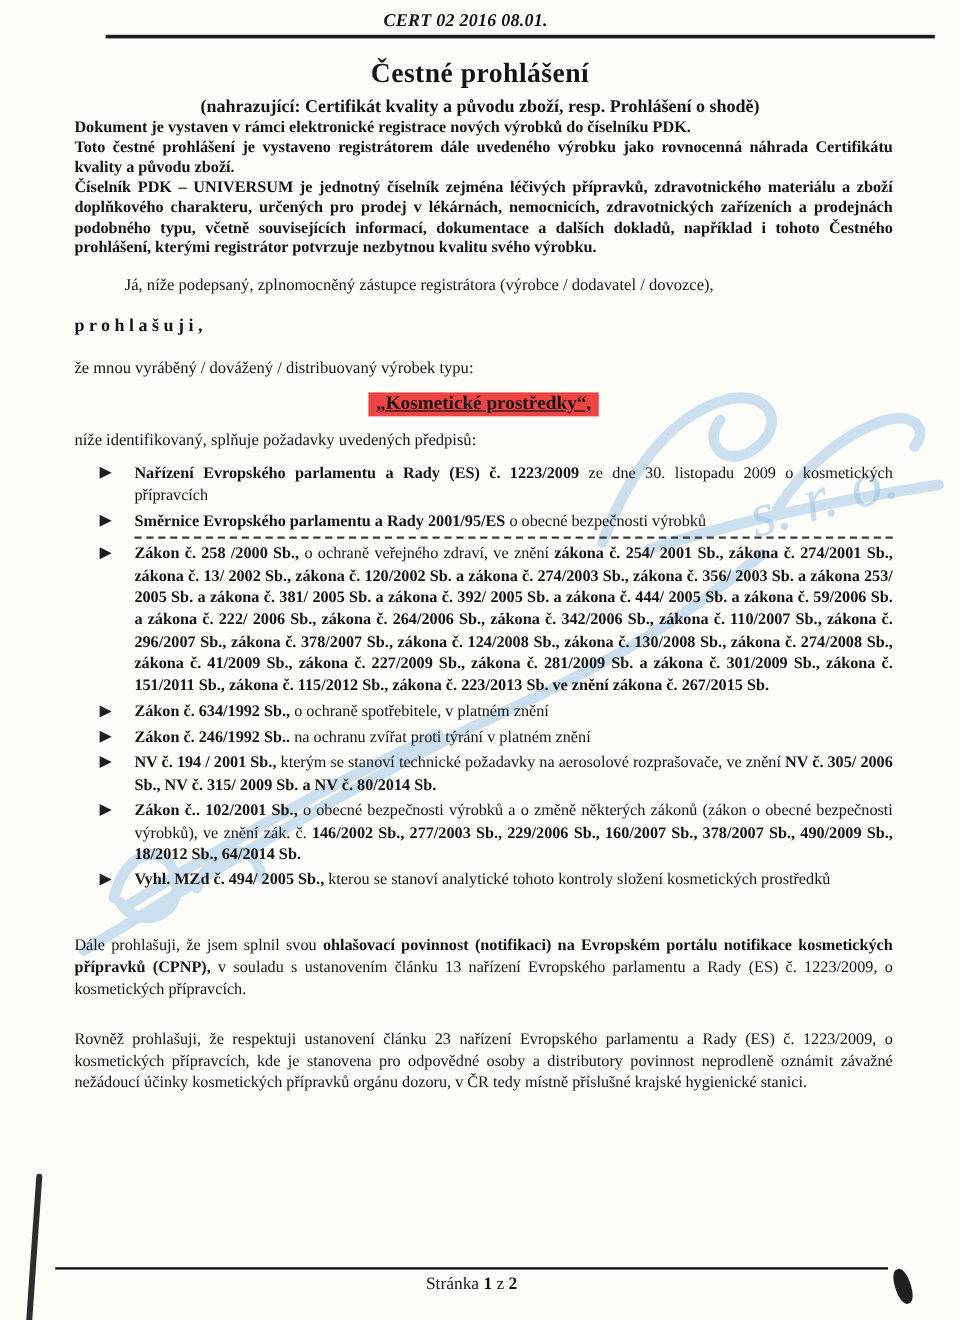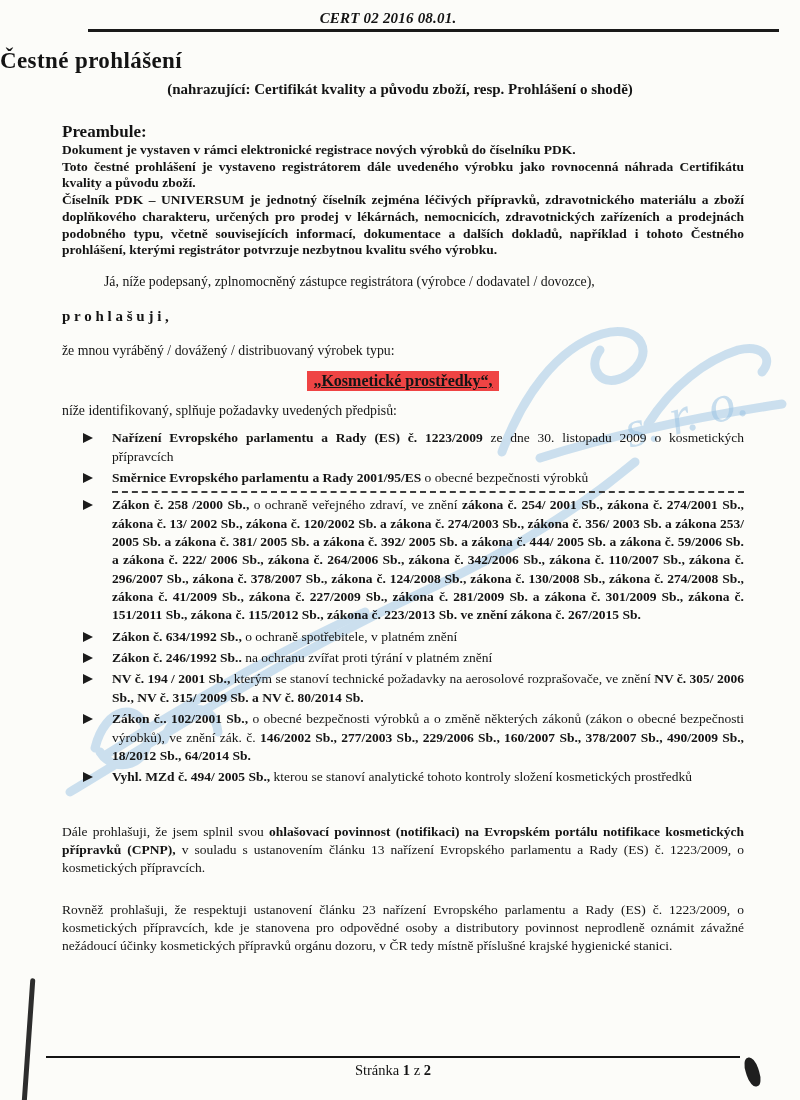--- a/index.html
+++ b/index.html
@@ -5,21 +5,21 @@
   html,body{margin:0;padding:0;}
   body{width:800px;height:1100px;background:#ffffff;font-family:"Liberation Serif","DejaVu Serif",serif;}
   .page{position:relative;width:800px;height:1100px;background:#fcfcf9;color:#141414;overflow:hidden;}
 
   .watermark{position:absolute;left:0;top:0;width:800px;height:1100px;z-index:1;pointer-events:none;}
   .layer{position:relative;z-index:2;}
 
   .doc-code{text-align:center;padding:10px 24px 0 0;font-weight:bold;font-style:italic;font-size:15px;letter-spacing:.2px;}
   .top-rule{margin:2px 21px 0 88px;border-top:3px solid #1a1a1a;height:0;}
 
-  .title{margin-top:16px;text-align:left;font-size:23px;font-weight:bold;letter-spacing:.4px;}
+  .title{margin-top:16px;text-align:center;font-size:23px;font-weight:bold;letter-spacing:.4px;}
   .subtitle{margin-top:7px;text-align:center;font-size:15px;font-weight:bold;}
 
   .content{padding:0 56px 0 62px;font-size:13.5px;}
   .preamble-heading{margin-top:24px;font-size:17px;font-weight:bold;}
   .bold-para{margin:0;font-weight:bold;line-height:1.24;text-align:justify;}
 
   .intro{margin:15px 0 0 0;text-indent:42px;font-size:13.8px;}
   .verb{margin-top:18px;text-align:left;font-weight:bold;font-size:15px;}
   .product-line{margin:18px 0 0 0;font-size:13.8px;}
   .product-type-wrap{margin-top:12px;text-align:center;}
@@ -62,21 +62,20 @@
   </svg>
 
   <div class="layer">
     <div class="doc-code">CERT 02 2016 08.01.</div>
     <div class="top-rule"></div>
 
     <div class="title">Čestné prohlášení</div>
     <div class="subtitle">(nahrazující: Certifikát kvality a původu zboží, resp. Prohlášení o shodě)</div>
 
     <div class="content">
-      <div class="preamble-heading">Preambule:</div>
       <p class="bold-para">Dokument je vystaven v rámci elektronické registrace nových výrobků do číselníku PDK.</p>
       <p class="bold-para">Toto čestné prohlášení je vystaveno registrátorem dále uvedeného výrobku jako rovnocenná náhrada Certifikátu kvality a původu zboží.</p>
       <p class="bold-para">Číselník PDK – UNIVERSUM je jednotný číselník zejména léčivých přípravků, zdravotnického materiálu a zboží doplňkového charakteru, určených pro prodej v lékárnách, nemocnicích, zdravotnických zařízeních a prodejnách podobného typu, včetně souvisejících informací, dokumentace a dalších dokladů, například i tohoto Čestného prohlášení, kterými registrátor potvrzuje nezbytnou kvalitu svého výrobku.</p>
 
       <p class="intro">Já, níže podepsaný, zplnomocněný zástupce registrátora (výrobce / dodavatel / dovozce),</p>
       <div class="verb">p r o h l a š u j i ,</div>
       <p class="product-line">že mnou vyráběný / dovážený / distribuovaný výrobek typu:</p>
       <div class="product-type-wrap">
         <span class="product-type">„Kosmetické prostředky“,</span>
       </div>

